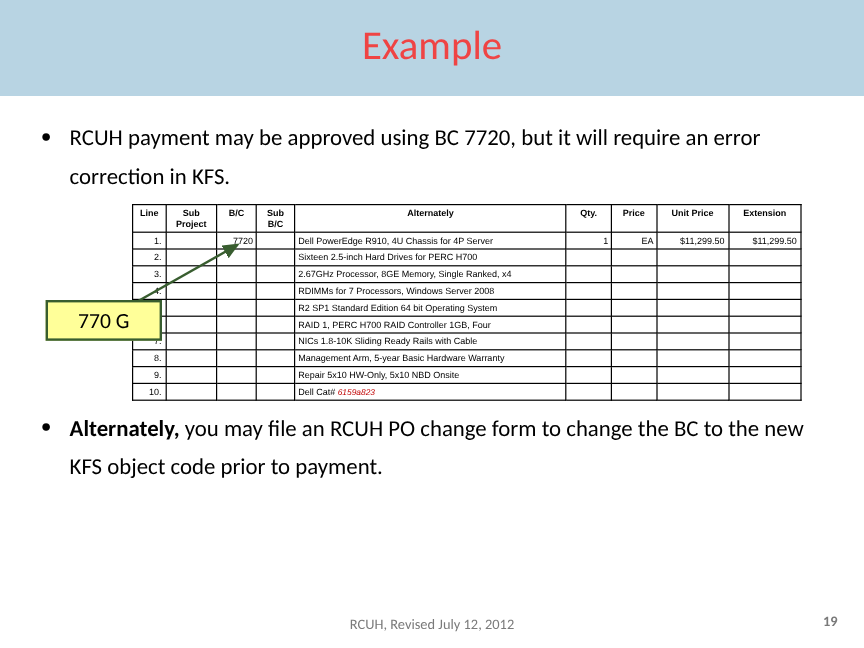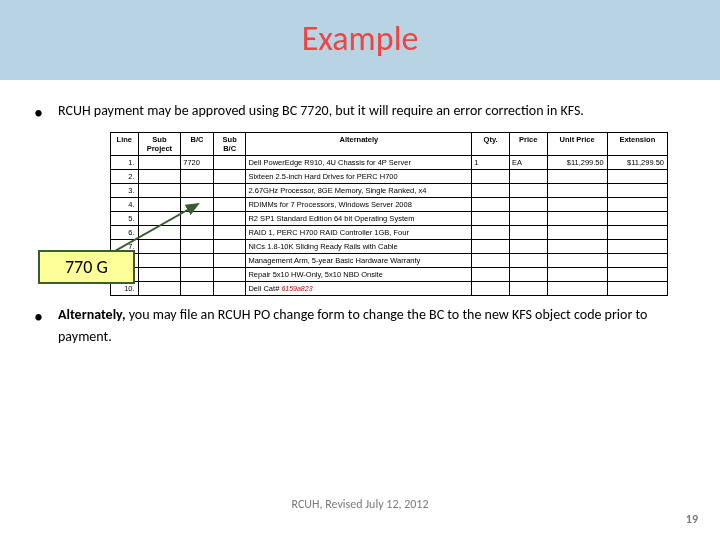--- a/index.html
+++ b/index.html
@@ -38,22 +38,22 @@
     margin-bottom: 6px;
   }
   .bullet {
     width: 28px;
     font-size: 18px;
     line-height: 26px;
     padding-left: 4px;
   }
   .btext {
     flex: 1;
-    font-size: 14px;
-    line-height: 22px;
+    font-size: 19px;
+    line-height: 32px;
     color: #000;
   }
   .table-wrap {
     margin: 6px 0 8px 80px;
     width: 558px;
   }
   table {
     border-collapse: collapse;
     width: 100%;
     font-family: Arial, sans-serif;
@@ -74,21 +74,21 @@
   .col-line { width: 22px; }
   .col-sub  { width: 34px; }
   .col-bc   { width: 26px; }
   .col-sbc  { width: 26px; }
   .col-desc { width: 180px; }
   .col-qty  { width: 30px; }
   .col-unit { width: 30px; }
   .col-up   { width: 48px; }
   .col-ext  { width: 48px; }
   td.num { text-align: right; padding-right: 3px; }
-  td.ctr { text-align: left; }
+  td.ctr { text-align: right; }
   .callout {
     position: absolute;
     top: 250px;
     left: 38px;
     background: #ffff99;
     border: 2px solid #385d2f;
     padding: 4px 25px;
     font-size: 18px;
     color: #000;
     z-index: 5;
@@ -99,21 +99,21 @@
     left: 90px;
     z-index: 4;
   }
   .scribble {
     color: #c00000;
     font-size: 7px;
     font-style: italic;
   }
   .footer-center {
     position: absolute;
-    bottom: 29px;
+    bottom: 12px;
     width: 100%;
     text-align: center;
     font-size: 12px;
     color: #7a7a7a;
   }
   .footer-right {
     position: absolute;
     bottom: 14px;
     right: 22px;
     font-size: 12px;

